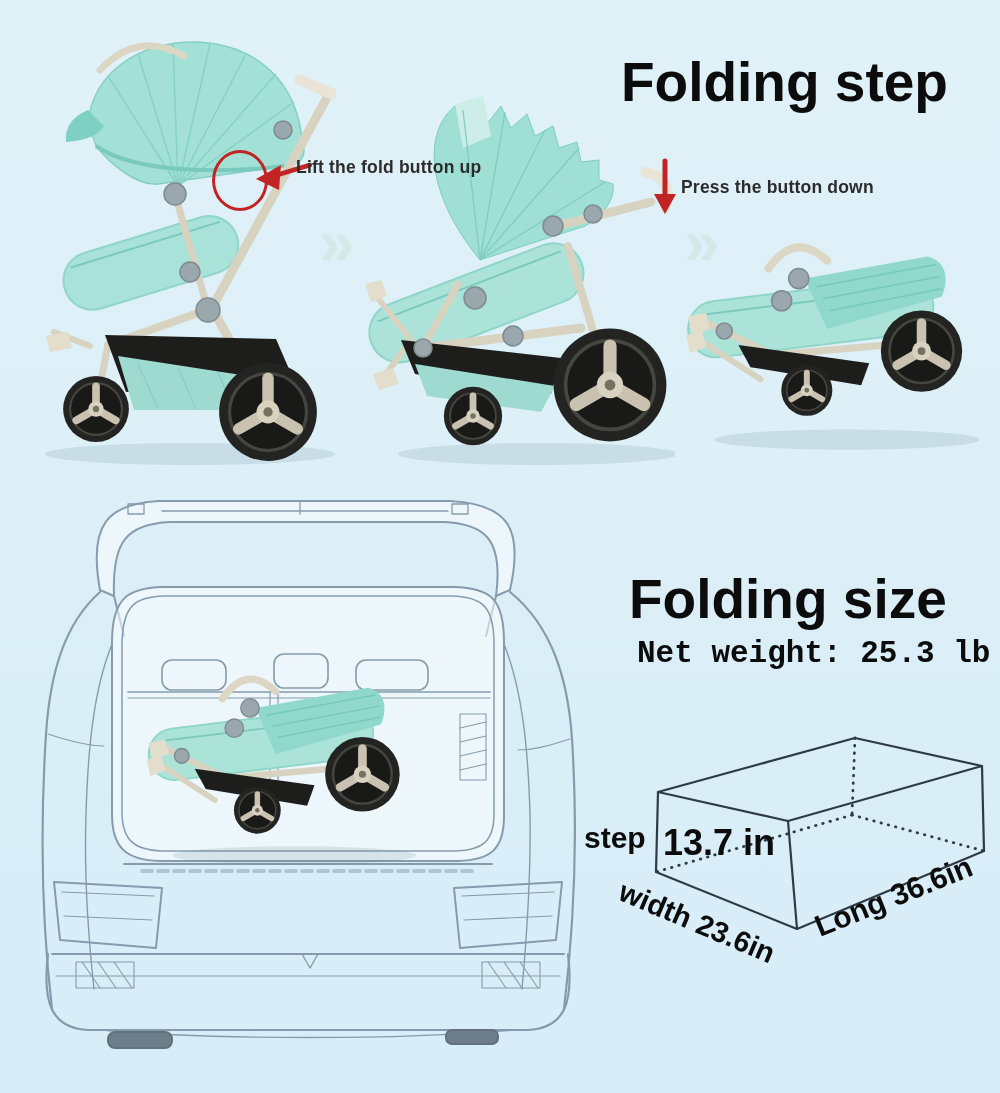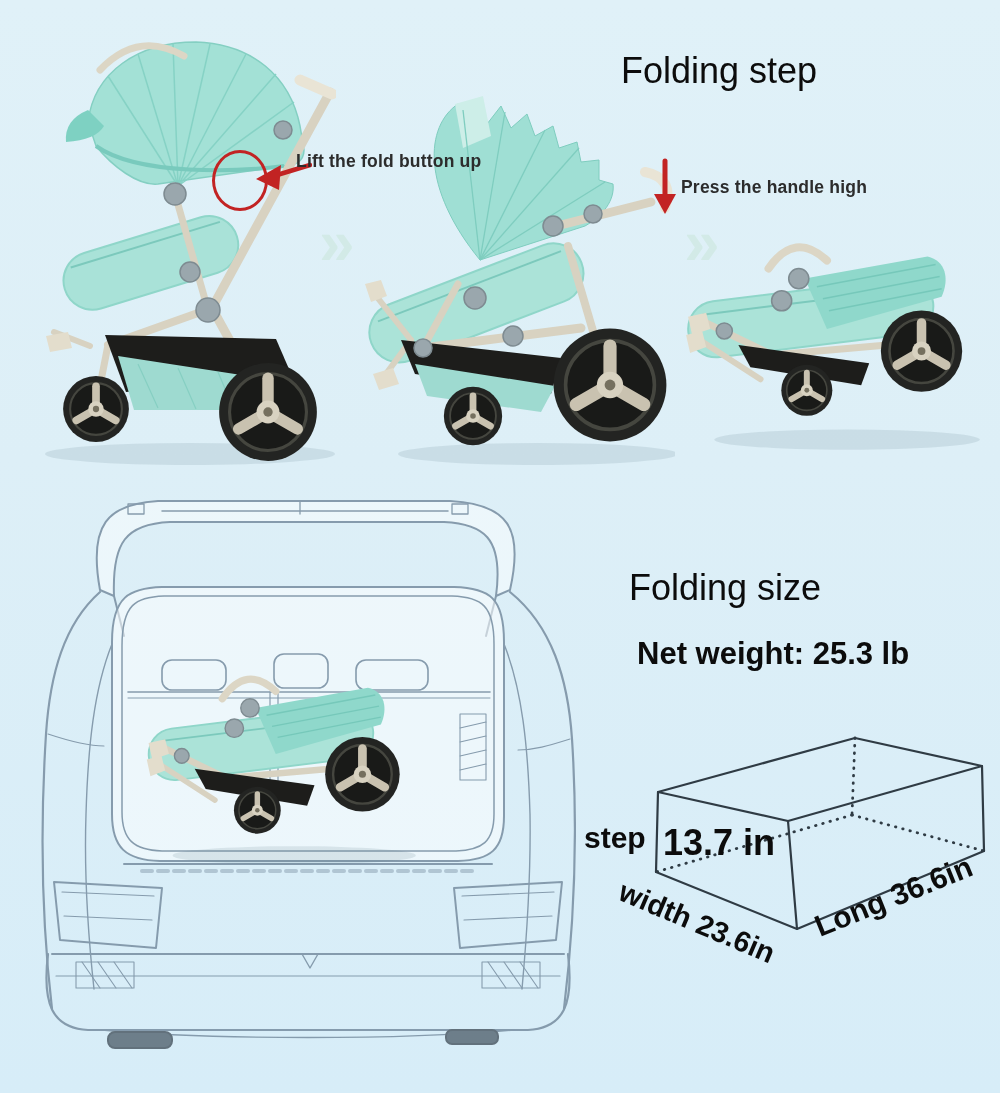--- a/index.html
+++ b/index.html
@@ -3,26 +3,26 @@
 <meta charset="utf-8">
 <style>
   html,body{margin:0;padding:0;}
   body{font-family:"Liberation Sans",sans-serif;}
   #stage{
     position:relative;width:1000px;height:1093px;overflow:hidden;
     background:linear-gradient(180deg,#e0f1f8 0%,#ddeff7 42%,#d7edf8 100%);
   }
   .abs{position:absolute;}
   .title{
-    font-size:36px;font-weight:400;color:#0c0c0c;letter-spacing:0px;white-space:nowrap;
+    font-size:55px;font-weight:700;color:#0c0c0c;letter-spacing:0px;white-space:nowrap;
   }
   .annot{
     font-size:17.5px;font-weight:700;color:#2c2c2c;white-space:nowrap;letter-spacing:.2px;
   }
-  .netweight{font-size:31px;font-weight:700;color:#0c0c0c;white-space:nowrap;}
+  .netweight{font-size:31px;font-weight:700;color:#0c0c0c;white-space:nowrap;font-family:Liberation Mono, monospace;}
   .dim{font-size:30px;font-weight:700;color:#0c0c0c;white-space:nowrap;}
   .chev{
     font-size:64px;font-weight:700;color:#cfe9e2;opacity:.75;line-height:1;
     user-select:none;
   }
   .redcircle{
     width:50px;height:55px;border:3.5px solid #c22323;border-radius:50%;
     background:transparent;
   }
   svg{display:block;}
@@ -172,27 +172,27 @@
     </svg>
 
     <div class="abs chev" style="left:319px;top:210px">»</div>
     <div class="abs chev" style="left:684px;top:210px">»</div>
 
     <div class="abs redcircle" style="left:212px;top:150px"></div>
     <svg class="abs" style="left:250px;top:158px" width="62" height="34" viewBox="0 0 62 34">
       <line x1="60" y1="7" x2="27" y2="17" stroke="#c22323" stroke-width="4.5" stroke-linecap="round"></line>
       <polygon points="6,21 31,7 29,32" fill="#c22323"></polygon>
     </svg>
-    <div class="abs annot" style="left:296px;top:151px">Lift the fold button up</div>
+    <div class="abs annot" style="left:296px;top:157px">Lift the fold button up</div>
 
     <svg class="abs" style="left:652px;top:158px" width="26" height="58" viewBox="0 0 26 58">
       <line x1="13" y1="3" x2="13" y2="38" stroke="#c22323" stroke-width="5" stroke-linecap="round"></line>
       <polygon points="2,36 24,36 13,56" fill="#c22323"></polygon>
     </svg>
-    <div class="abs annot" style="left:681px;top:177px">Press the handle high</div>
+    <div class="abs annot" style="left:681px;top:177px">Press the button down</div>
   </div>
 
   <div class="abs" style="left:0;top:469px;width:968px;height:608px">
 
     <svg class="abs" style="left:12px;top:15px" width="592" height="572" viewBox="0 0 592 572">
       <g stroke="#7d93a5" fill="none" stroke-width="2" stroke-linecap="round" stroke-linejoin="round" opacity=".9">
 
         <path d="M88,106 C76,40 96,20 146,17 L438,17 C496,20 512,44 498,106 L484,112 C492,52 470,40 432,38 L158,38 C114,40 100,58 102,112 Z" fill="rgba(255,255,255,0.5)"></path>
         <line x1="150" y1="27" x2="436" y2="27" stroke-width="1.5"></line>
         <rect x="116" y="20" width="16" height="10" stroke-width="1.3"></rect>

